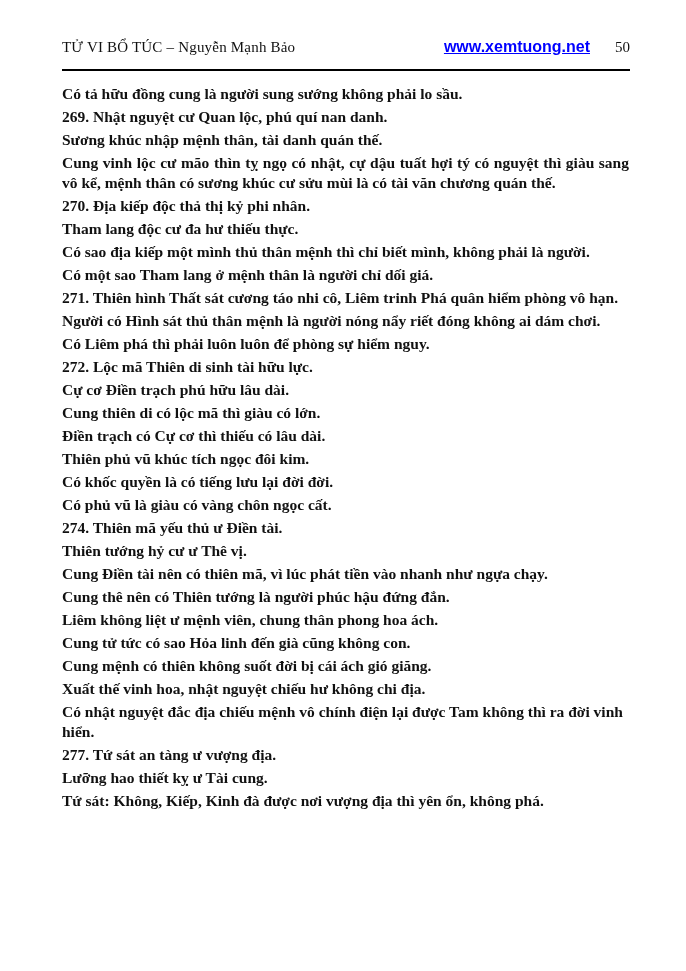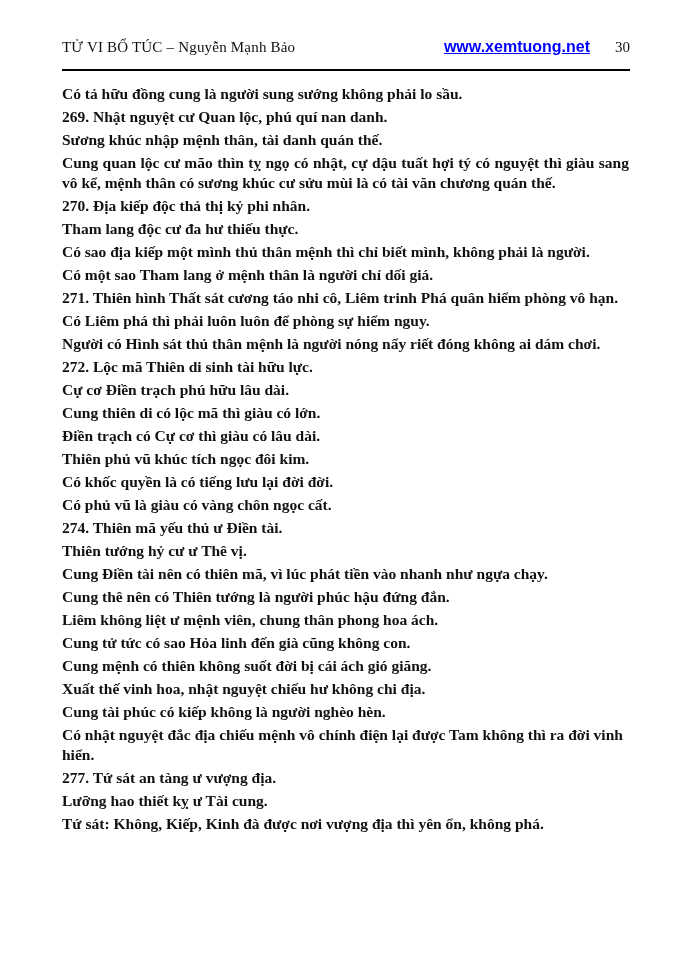--- a/index.html
+++ b/index.html
@@ -61,53 +61,52 @@
 </style>
 </head>
 <body>
 
 <div class="page">
 
   <div class="header">
     <span class="header-title">TỬ VI BỔ TÚC – Nguyễn Mạnh Bảo</span>
     <span class="header-right">
       <a class="site-link" style="color: rgb(0, 0, 255);">www.xemtuong.net</a>
-      <span class="page-num">30</span>
+      <span class="page-num">50</span>
     </span>
   </div>
 
   <div class="rule"></div>
 
   <div class="content">
       <p>Có tả hữu đồng cung là người sung sướng không phải lo sầu.</p>
       <p>269. Nhật nguyệt cư Quan lộc, phú quí nan danh.</p>
       <p>Sương khúc nhập mệnh thân, tài danh quán thế.</p>
-      <p class="justify">Cung quan lộc cư mão thìn tỵ ngọ có nhật, cự dậu tuất hợi tý có nguyệt thì giàu sang vô kể, mệnh thân có sương khúc cư sửu mùi là có tài văn chương quán thế.</p>
+      <p class="justify">Cung vinh lộc cư mão thìn tỵ ngọ có nhật, cự dậu tuất hợi tý có nguyệt thì giàu sang vô kể, mệnh thân có sương khúc cư sửu mùi là có tài văn chương quán thế.</p>
       <p>270. Địa kiếp độc thả thị kỷ phi nhân.</p>
       <p>Tham lang độc cư đa hư thiếu thực.</p>
       <p>Có sao địa kiếp một mình thủ thân mệnh thì chỉ biết mình, không phải là người.</p>
       <p>Có một sao Tham lang ở mệnh thân là người chỉ dối giá.</p>
       <p>271. Thiên hình Thất sát cương táo nhi cô, Liêm trinh Phá quân hiểm phòng vô hạn.</p>
+      <p>Người có Hình sát thủ thân mệnh là người nóng nẩy riết đóng không ai dám chơi.</p>
       <p>Có Liêm phá thì phải luôn luôn để phòng sự hiểm nguy.</p>
-      <p>Người có Hình sát thủ thân mệnh là người nóng nẩy riết đóng không ai dám chơi.</p>
       <p>272. Lộc mã Thiên di sinh tài hữu lực.</p>
       <p>Cự cơ Điền trạch phú hữu lâu dài.</p>
       <p>Cung thiên di có lộc mã thì giàu có lớn.</p>
-      <p>Điền trạch có Cự cơ thì giàu có lâu dài.</p>
+      <p>Điền trạch có Cự cơ thì thiếu có lâu dài.</p>
       <p>Thiên phủ vũ khúc tích ngọc đôi kim.</p>
       <p>Có khốc quyền là có tiếng lưu lại đời đời.</p>
       <p>Có phủ vũ là giàu có vàng chôn ngọc cất.</p>
       <p>274. Thiên mã yếu thủ ư Điền tài.</p>
       <p>Thiên tướng hỷ cư ư Thê vị.</p>
       <p>Cung Điền tài nên có thiên mã, vì lúc phát tiền vào nhanh như ngựa chạy.</p>
       <p>Cung thê nên có Thiên tướng là người phúc hậu đứng đắn.</p>
       <p>Liêm không liệt ư mệnh viên, chung thân phong hoa ách.</p>
       <p>Cung tử tức có sao Hỏa linh đến già cũng không con.</p>
       <p>Cung mệnh có thiên không suốt đời bị cái ách gió giăng.</p>
       <p>Xuất thế vinh hoa, nhật nguyệt chiếu hư không chi địa.</p>
-      <p>Cung tài phúc có kiếp không là người nghèo hèn.</p>
       <p>Có nhật nguyệt đắc địa chiếu mệnh vô chính điện lại được Tam không thì ra đời vinh hiển.</p>
       <p>277. Tứ sát an tàng ư vượng địa.</p>
       <p>Lưỡng hao thiết kỵ ư Tài cung.</p>
       <p>Tứ sát: Không, Kiếp, Kinh đà được nơi vượng địa thì yên ổn, không phá.</p>
     </div>
 
 </div>
 
 </body></html>

